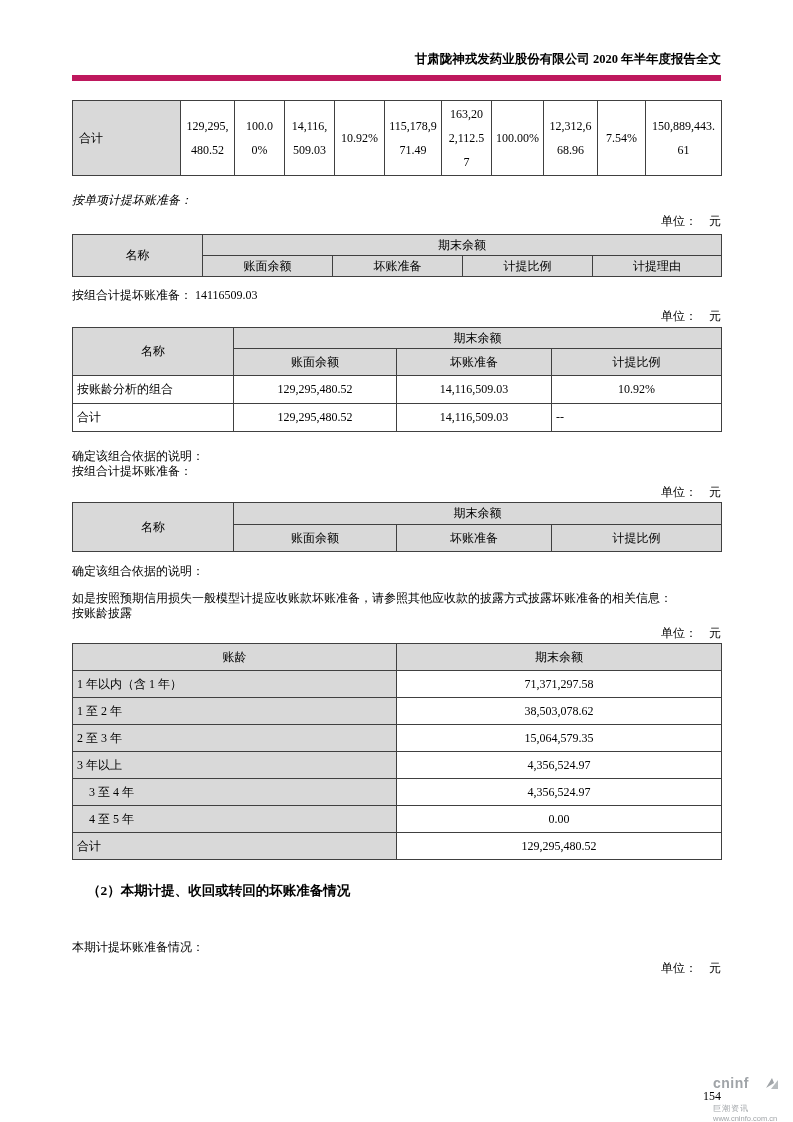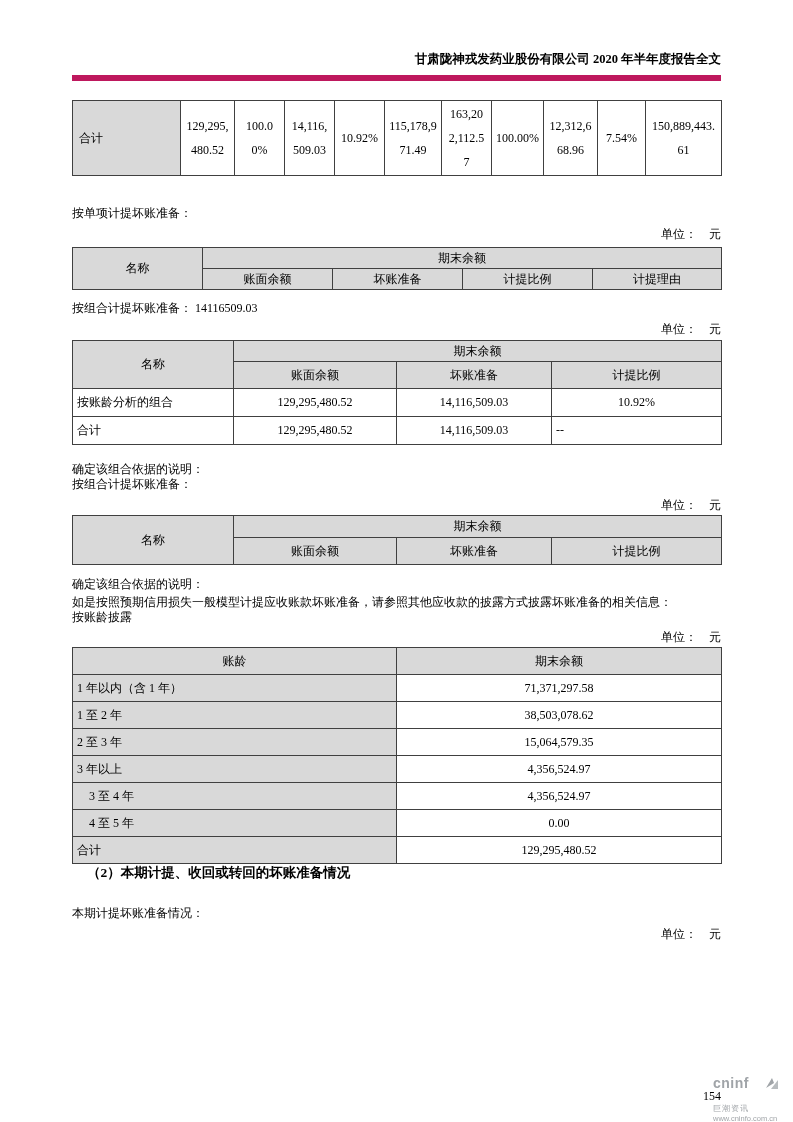--- a/index.html
+++ b/index.html
@@ -41,25 +41,25 @@
   .t-top td.label { padding-left:6px; }
 
   .h21 td { height:21px; }
   .h22 td { height:22px; }
   .h27 td { height:27px; }
   .h28 td { height:28px; }
 
   .para { font-size:12px; line-height:15px; }
   .unit { font-size:12px; line-height:15px; text-align:right; }
 
-  .mt19 { margin-top:19px; } .mt16 { margin-top:30px; } .mt17 { margin-top:17px; }
+  .mt19 { margin-top:19px; } .mt16 { margin-top:17px;font-style:italic; } .mt17 { margin-top:17px; }
   .mt12 { margin-top:12px; } .mt11 { margin-top:11px; } .mt10 { margin-top:0; }
-  .mt7  { margin-top:3px; }  .mt6  { margin-top:6px; }  .mt5  { margin-top:5px; }
-  .mt3  { margin-top:3px; }  .mt2  { margin-top:2px; }  .mt24 { margin-top:24px; }
-  .mt22 { }
+  .mt7  { margin-top:12px; }  .mt6  { margin-top:6px; }  .mt5  { margin-top:5px; }
+  .mt3  { margin-top:3px; }  .mt2  { margin-top:2px; }  .mt24 { margin-top:40px; }
+  .mt22 { margin-top:22px; }
 
   .indent td.row-label { padding-left:16px; }
 
   .section-heading {
     font-size:13.5px;
     font-weight:bold;
     line-height:18px;
     padding-left:15px;
   }
 

